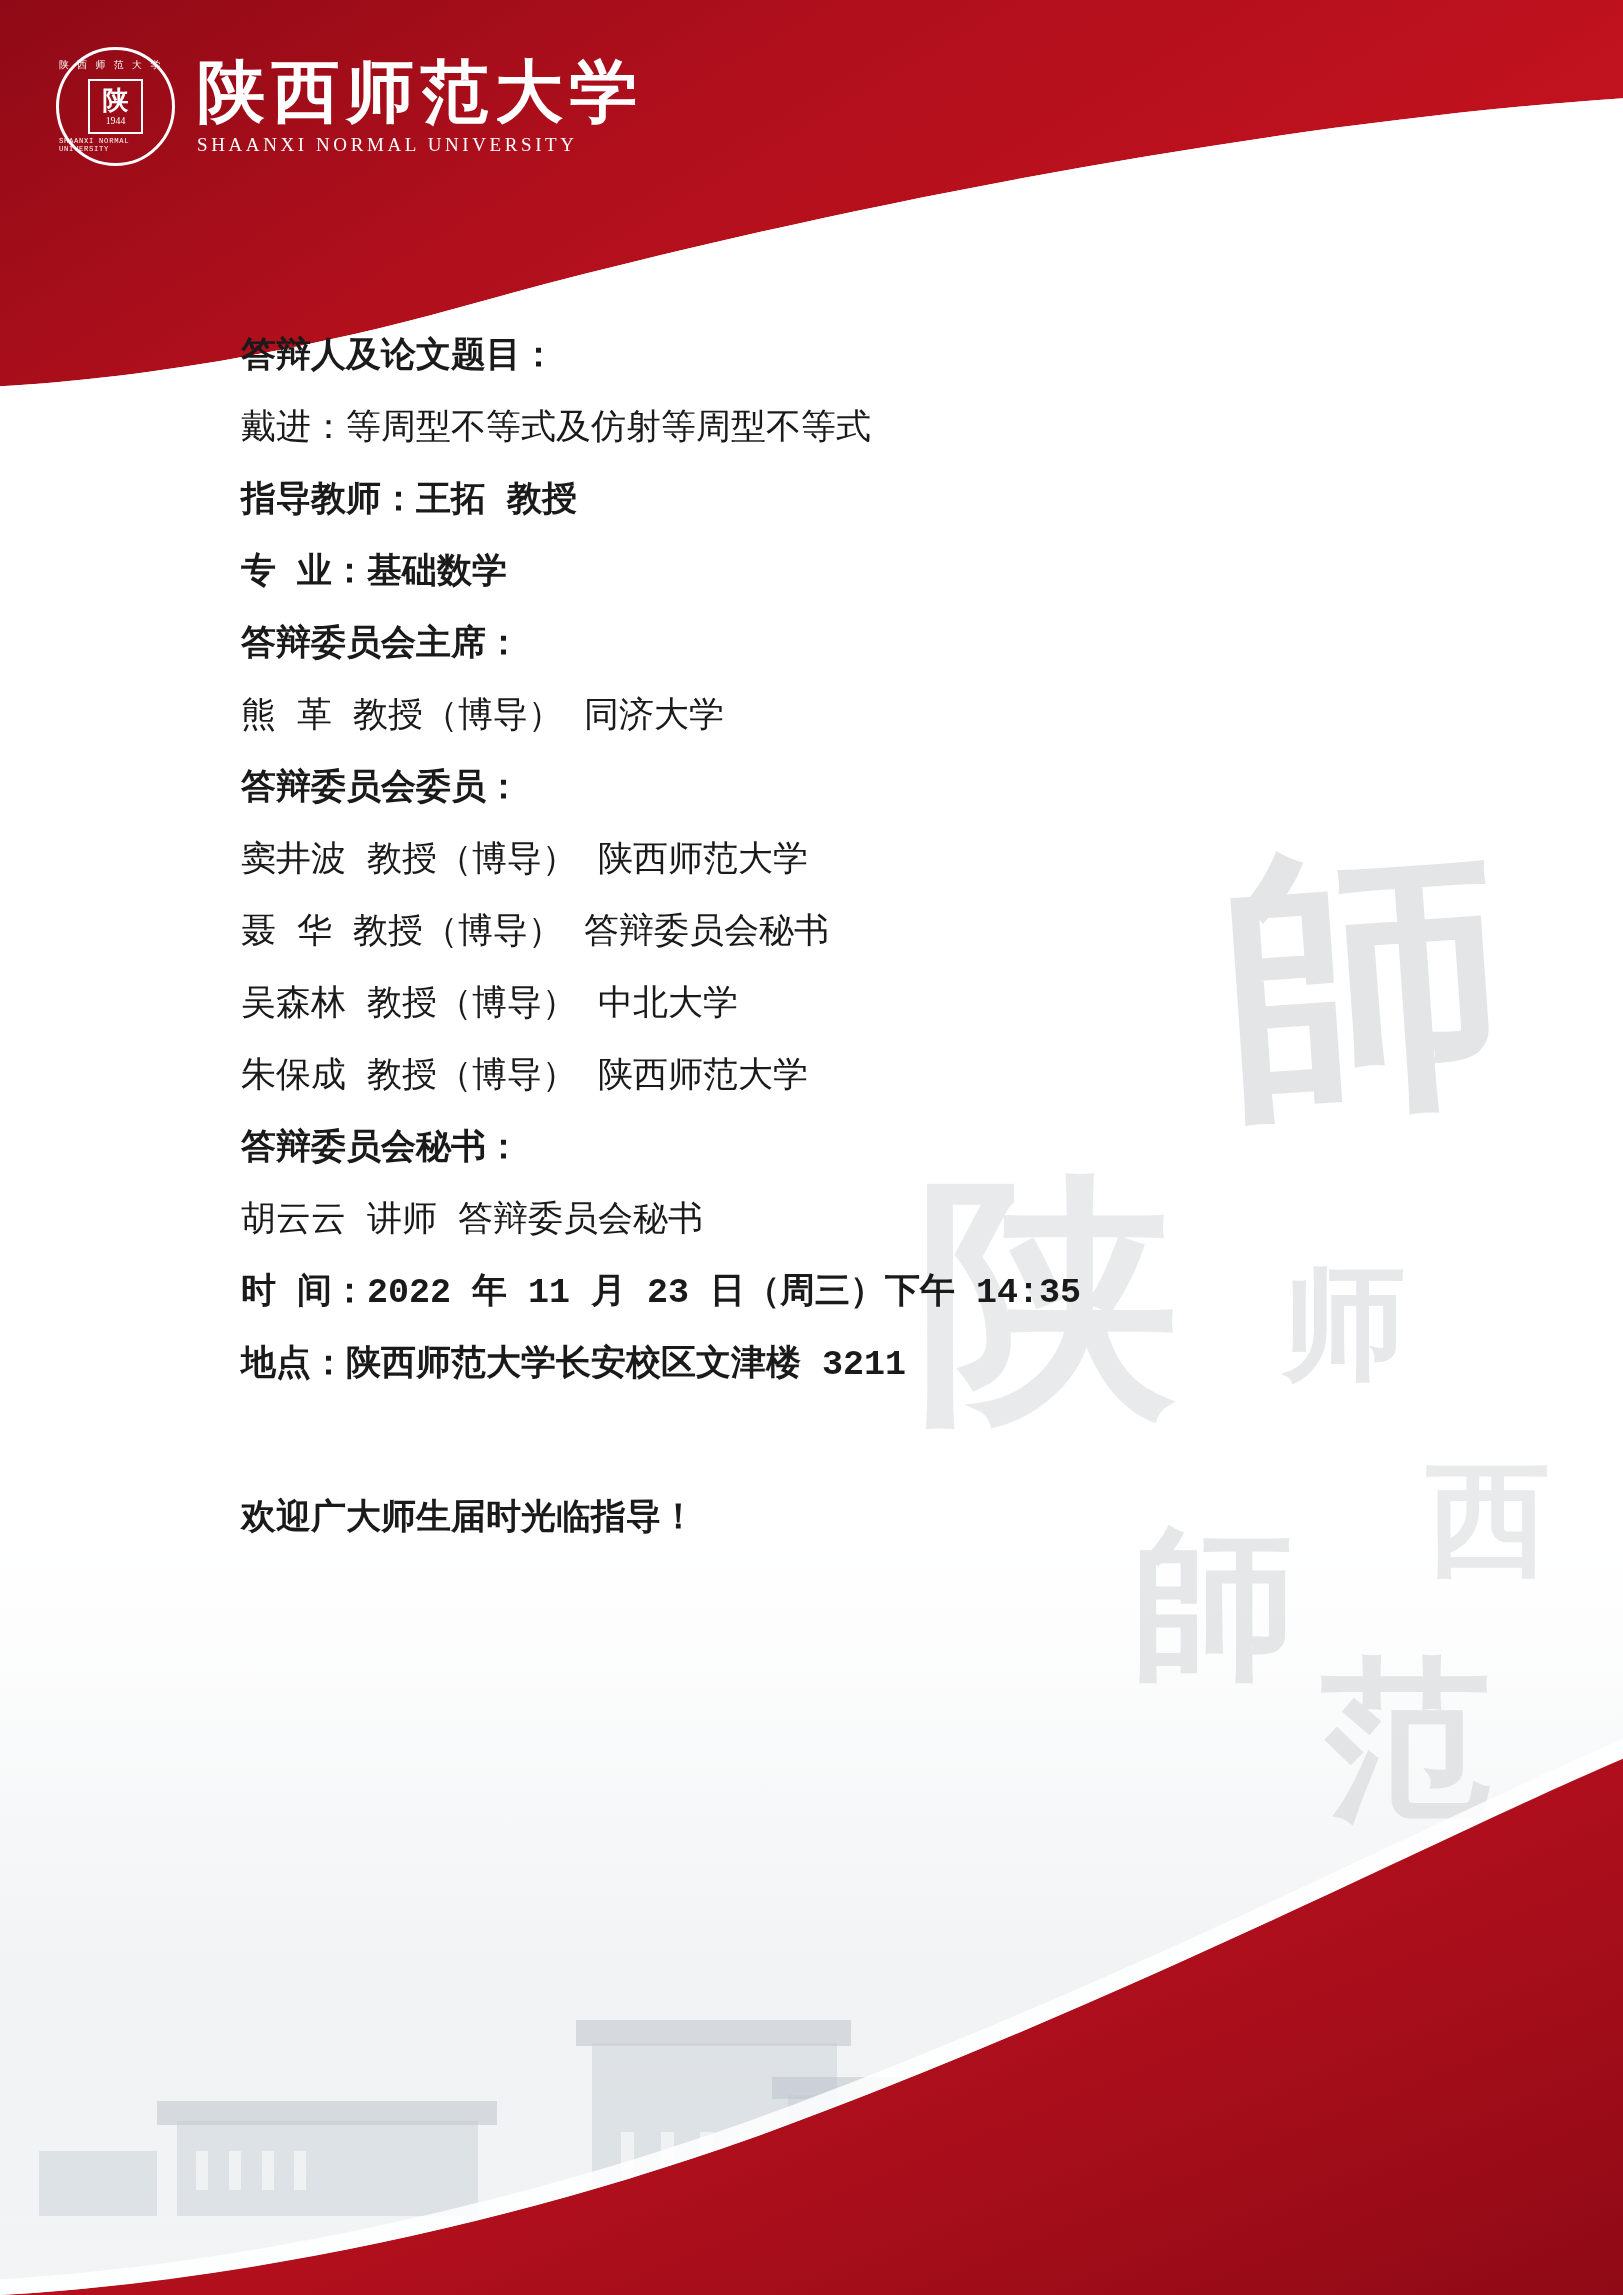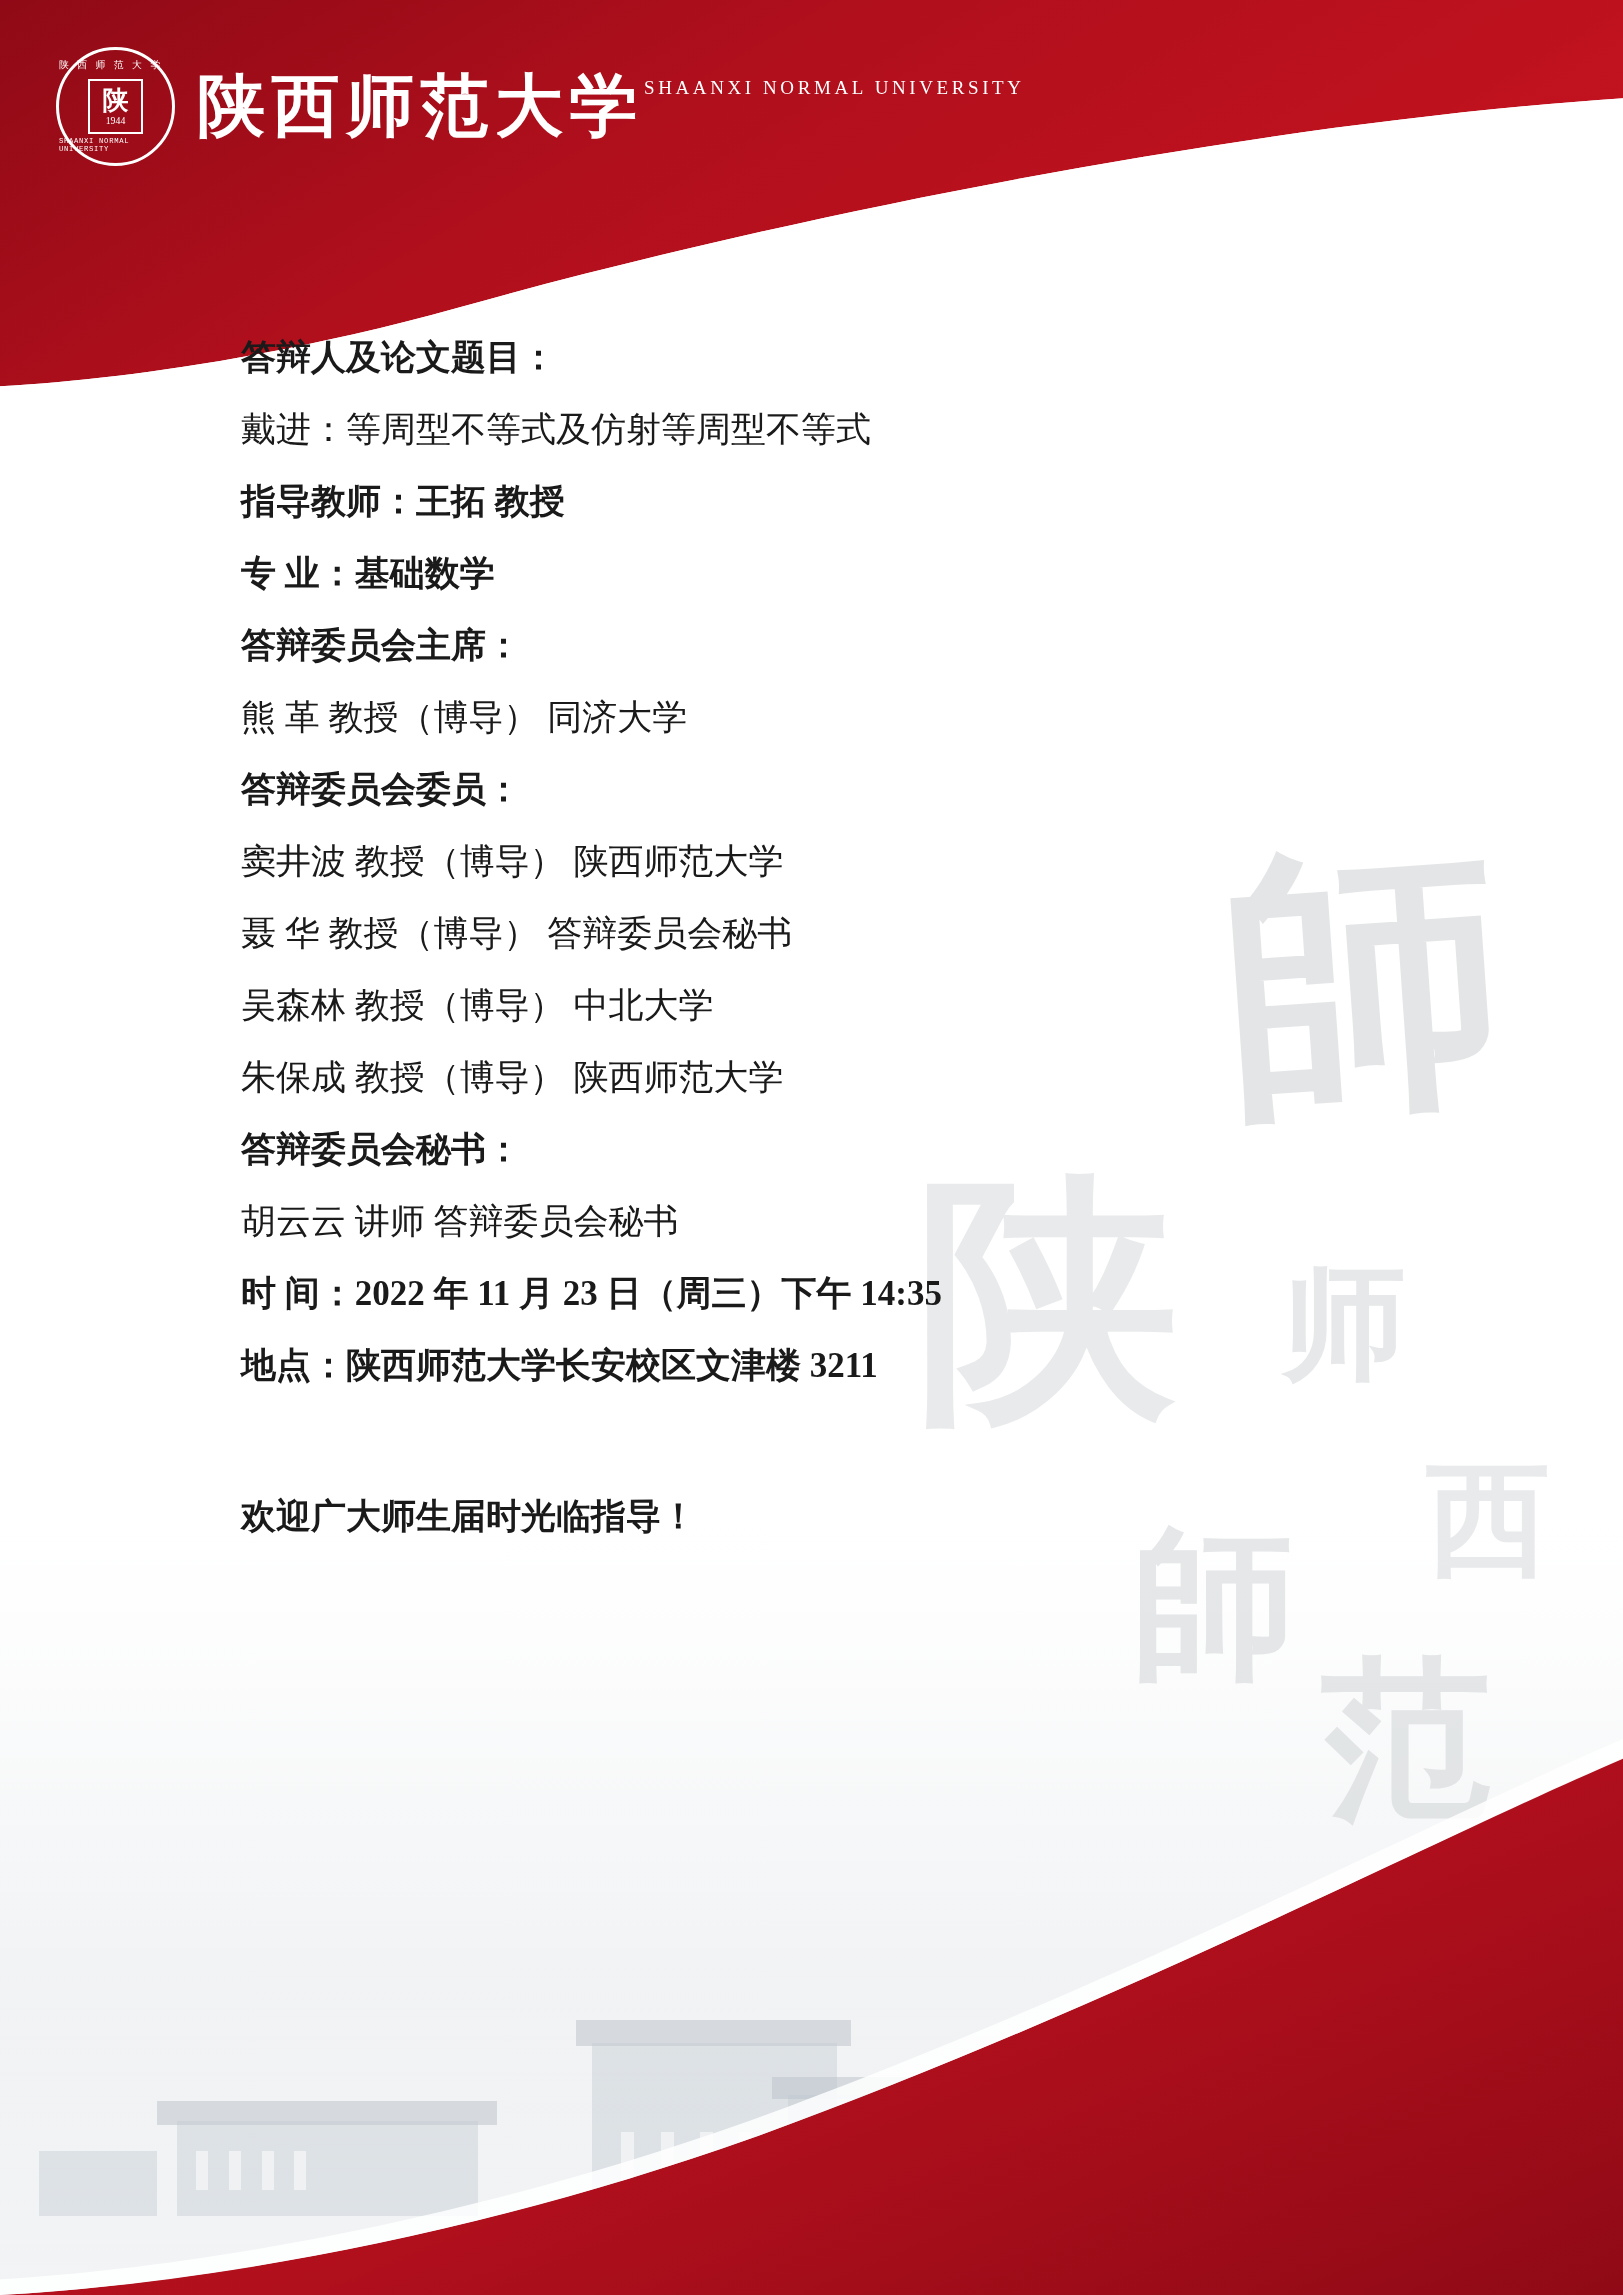--- a/index.html
+++ b/index.html
@@ -118,21 +118,21 @@
     line-height: 1;
     font-family: "Liberation Serif", serif;
   }
   .logo-seal .seal-year {
     font-size: 9.8px;
     font-weight: 400;
     margin-top: 2px;
   }
   .logo-type {
     display: flex;
-    flex-direction: row;
+    flex-direction: column;
     justify-content: space-between;
     color: #ffffff;
   }
   .logo-cn {
     font-size: 68px;
     font-weight: 700;
     letter-spacing: 6.5px;
     line-height: 1.05;
     font-family: "Liberation Serif", serif;
     white-space: nowrap;
@@ -152,21 +152,21 @@
     left: 241px;
     width: 1178px;
     z-index: 5;
   }
   .line {
     color: #1a1a1a;
     font-size: 35px;
     line-height: 1.0;
     margin: 0 0 37px 0;
     white-space: nowrap;
-    font-family: Liberation Serif, serif;
+    font-family: Liberation Mono, monospace;
   }
   .line.bold {
     font-weight: 700;
   }
   .spacer {
     height: 73px;
   }
   .closing {
     color: #1a1a1a;
     font-size: 35px;

